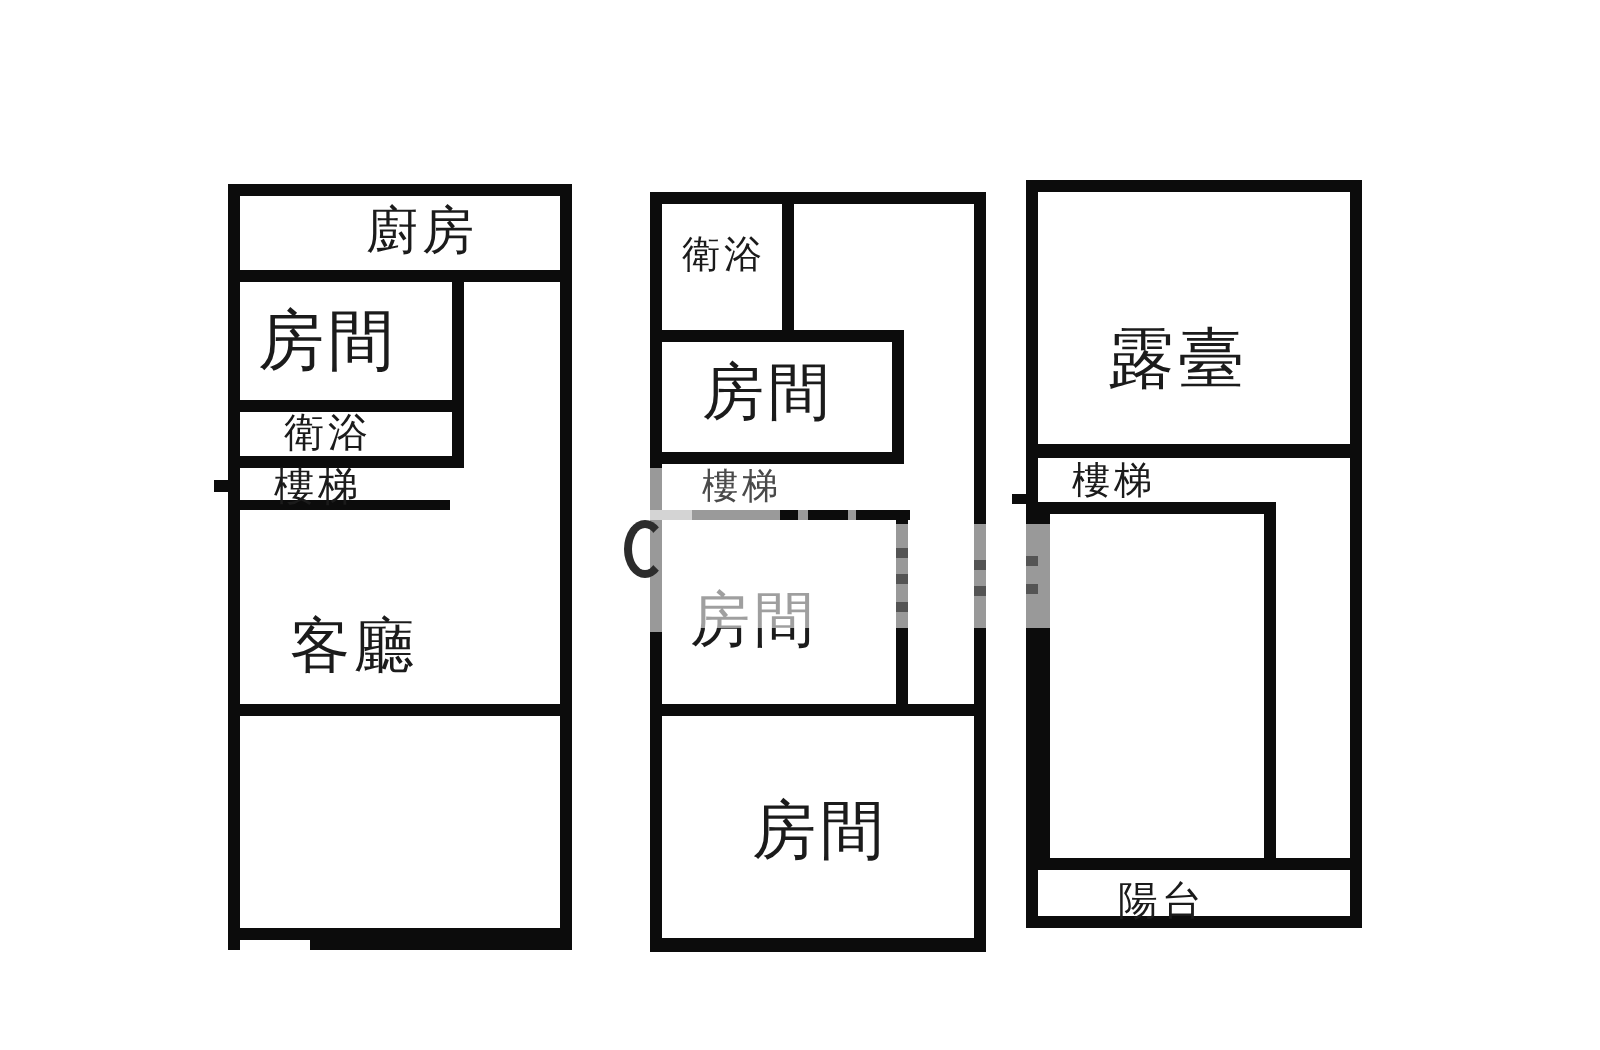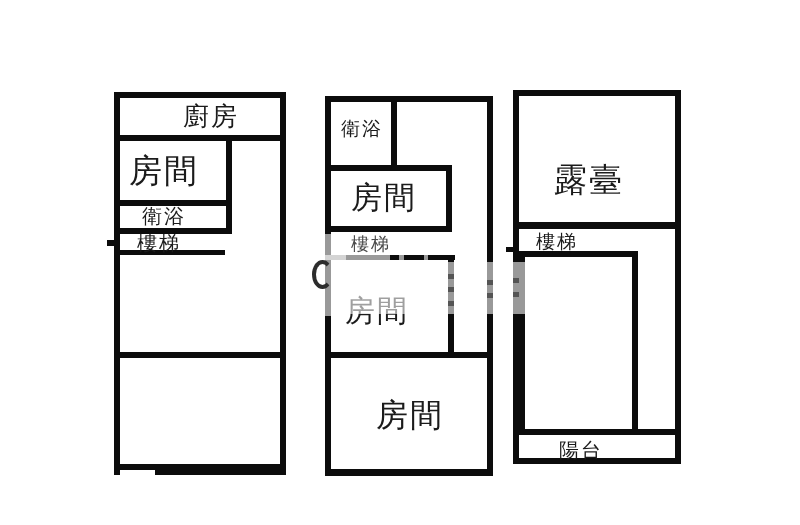--- a/index.html
+++ b/index.html
@@ -53,20 +53,21 @@
     <div class="wall" style="left:0;top:136px;width:118px;height:6px;"></div>
     <div class="wall" style="left:0;top:158px;width:111px;height:5px;"></div>
     <div class="wall" style="left:0;top:260px;width:172px;height:6px;"></div>
     <div class="wall" style="left:41px;top:377px;width:131px;height:6px;"></div>
     <div class="wall" style="left:-7px;top:148px;width:8px;height:6px;"></div>
 
     <div class="lbl" style="left:97px;top:24px;font-size:26px;">廚房</div>
     <div class="lbl" style="left:50px;top:78px;font-size:33px;">房間</div>
     <div class="lbl" style="left:50px;top:124px;font-size:20px;">衛浴</div>
     <div class="lbl" style="left:45px;top:151px;font-size:20px;">樓梯</div>
+    <div class="lbl" style="left:63px;top:232px;font-size:30px;">客廳</div>
   </div>
 
   <div class="plan" style="left:325px;top:84px;width:168px;height:380px;">
 
     <div class="wall" style="left:0;top:0;width:168px;height:6px;"></div>
     <div class="wall" style="left:0;top:0;width:6px;height:380px;"></div>
     <div class="wall" style="left:162px;top:0;width:6px;height:380px;"></div>
     <div class="wall" style="left:0;top:373px;width:168px;height:7px;"></div>
 
     <div class="wall" style="left:66px;top:0;width:6px;height:72px;"></div>

